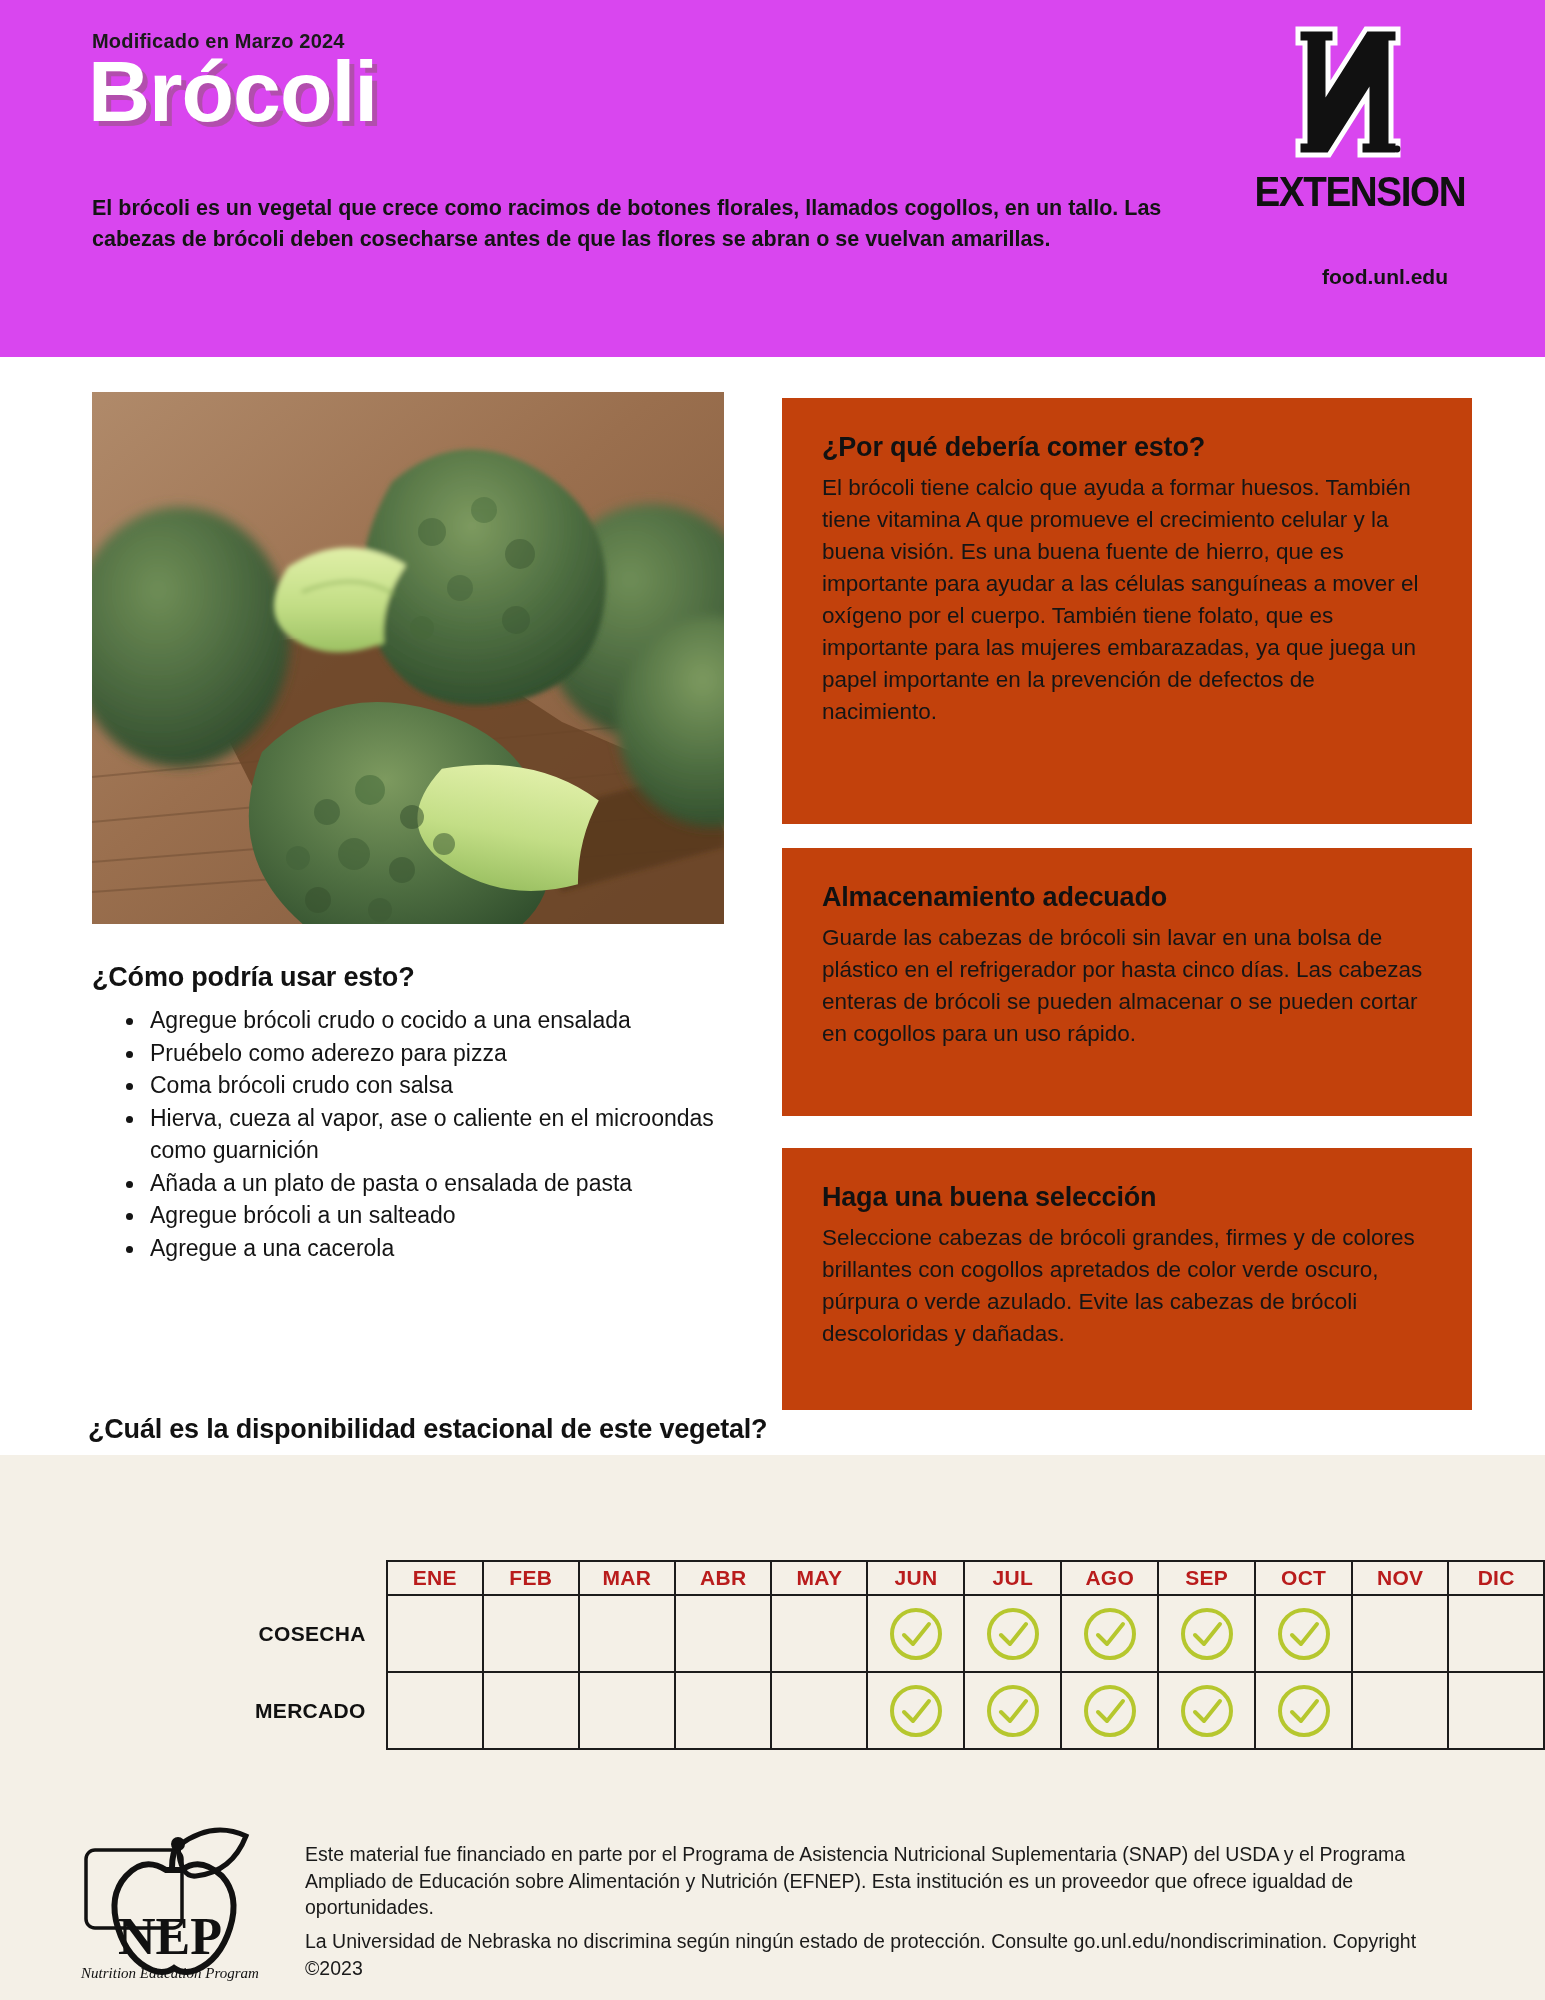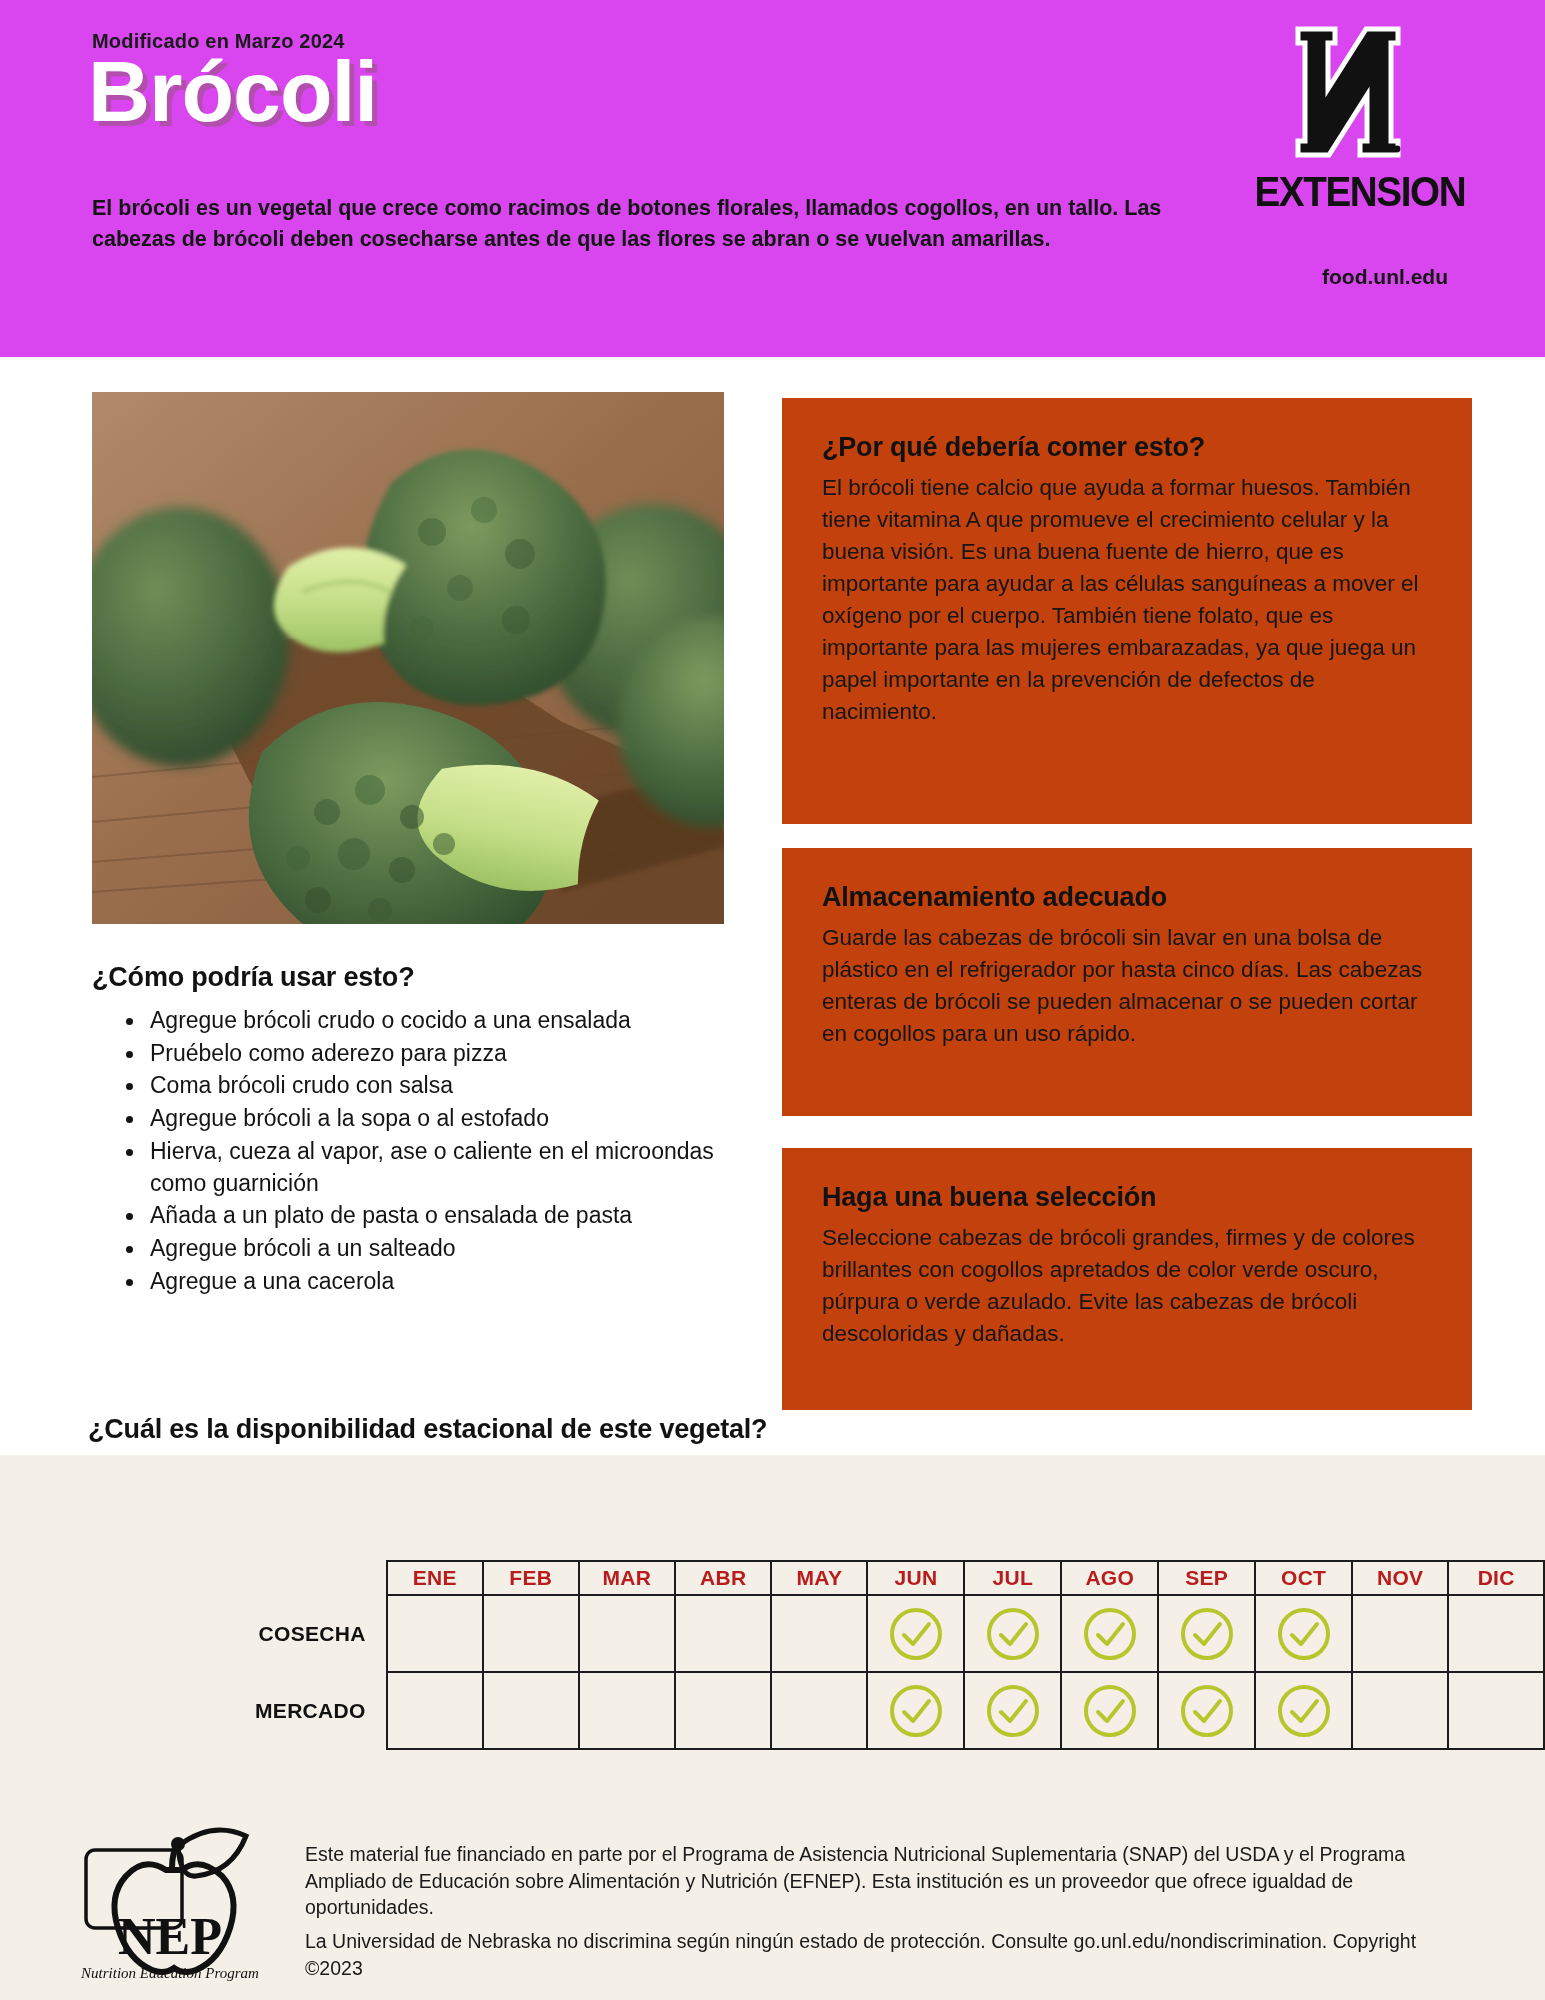--- a/index.html
+++ b/index.html
@@ -334,21 +334,20 @@
           <circle cx="330" cy="236" r="12" fill="#456738"></circle>
       </g>
     </svg>
   </div>
 
   <h2 id="use-heading">¿Cómo podría usar esto?</h2>
   <ul id="use-list">
       <li>Agregue brócoli crudo o cocido a una ensalada</li>
       <li>Pruébelo como aderezo para pizza</li>
       <li>Coma brócoli crudo con salsa</li>
-      <li>Agregue brócoli a la sopa o al estofado</li>
       <li>Hierva, cueza al vapor, ase o caliente en el microondas como guarnición</li>
       <li>Añada a un plato de pasta o ensalada de pasta</li>
       <li>Agregue brócoli a un salteado</li>
       <li>Agregue a una cacerola</li>
     </ul>
 
   <div class="info-box" id="box-why">
     <h2>¿Por qué debería comer esto?</h2>
     <p>El brócoli tiene calcio que ayuda a formar huesos. También tiene vitamina A que promueve el crecimiento celular y la buena visión. Es una buena fuente de hierro, que es importante para ayudar a las células sanguíneas a mover el oxígeno por el cuerpo. También tiene folato, que es importante para las mujeres embarazadas, ya que juega un papel importante en la prevención de defectos de nacimiento.</p>
   </div>

